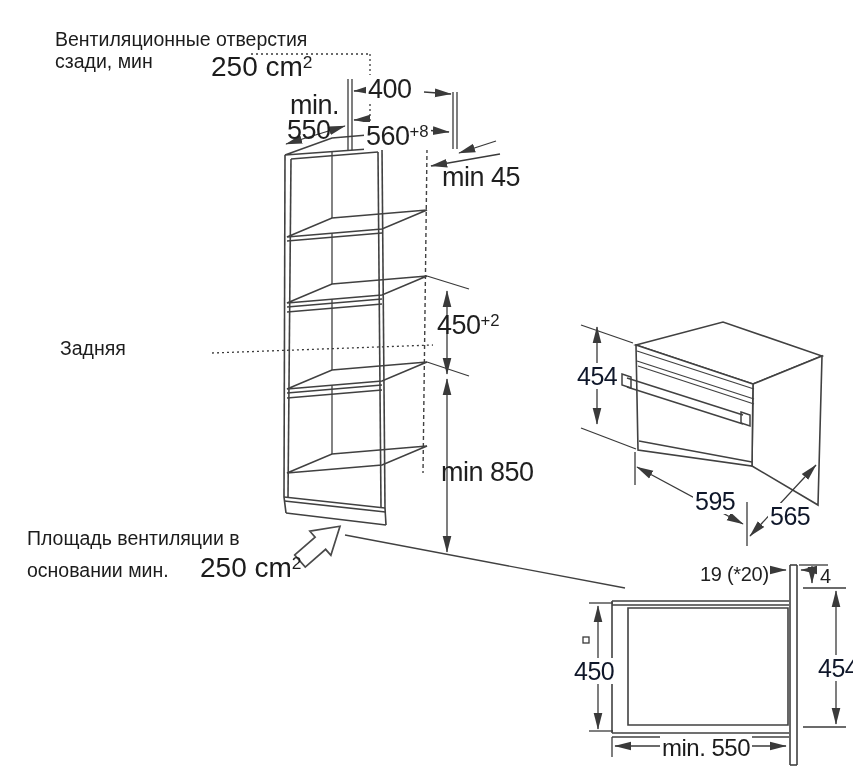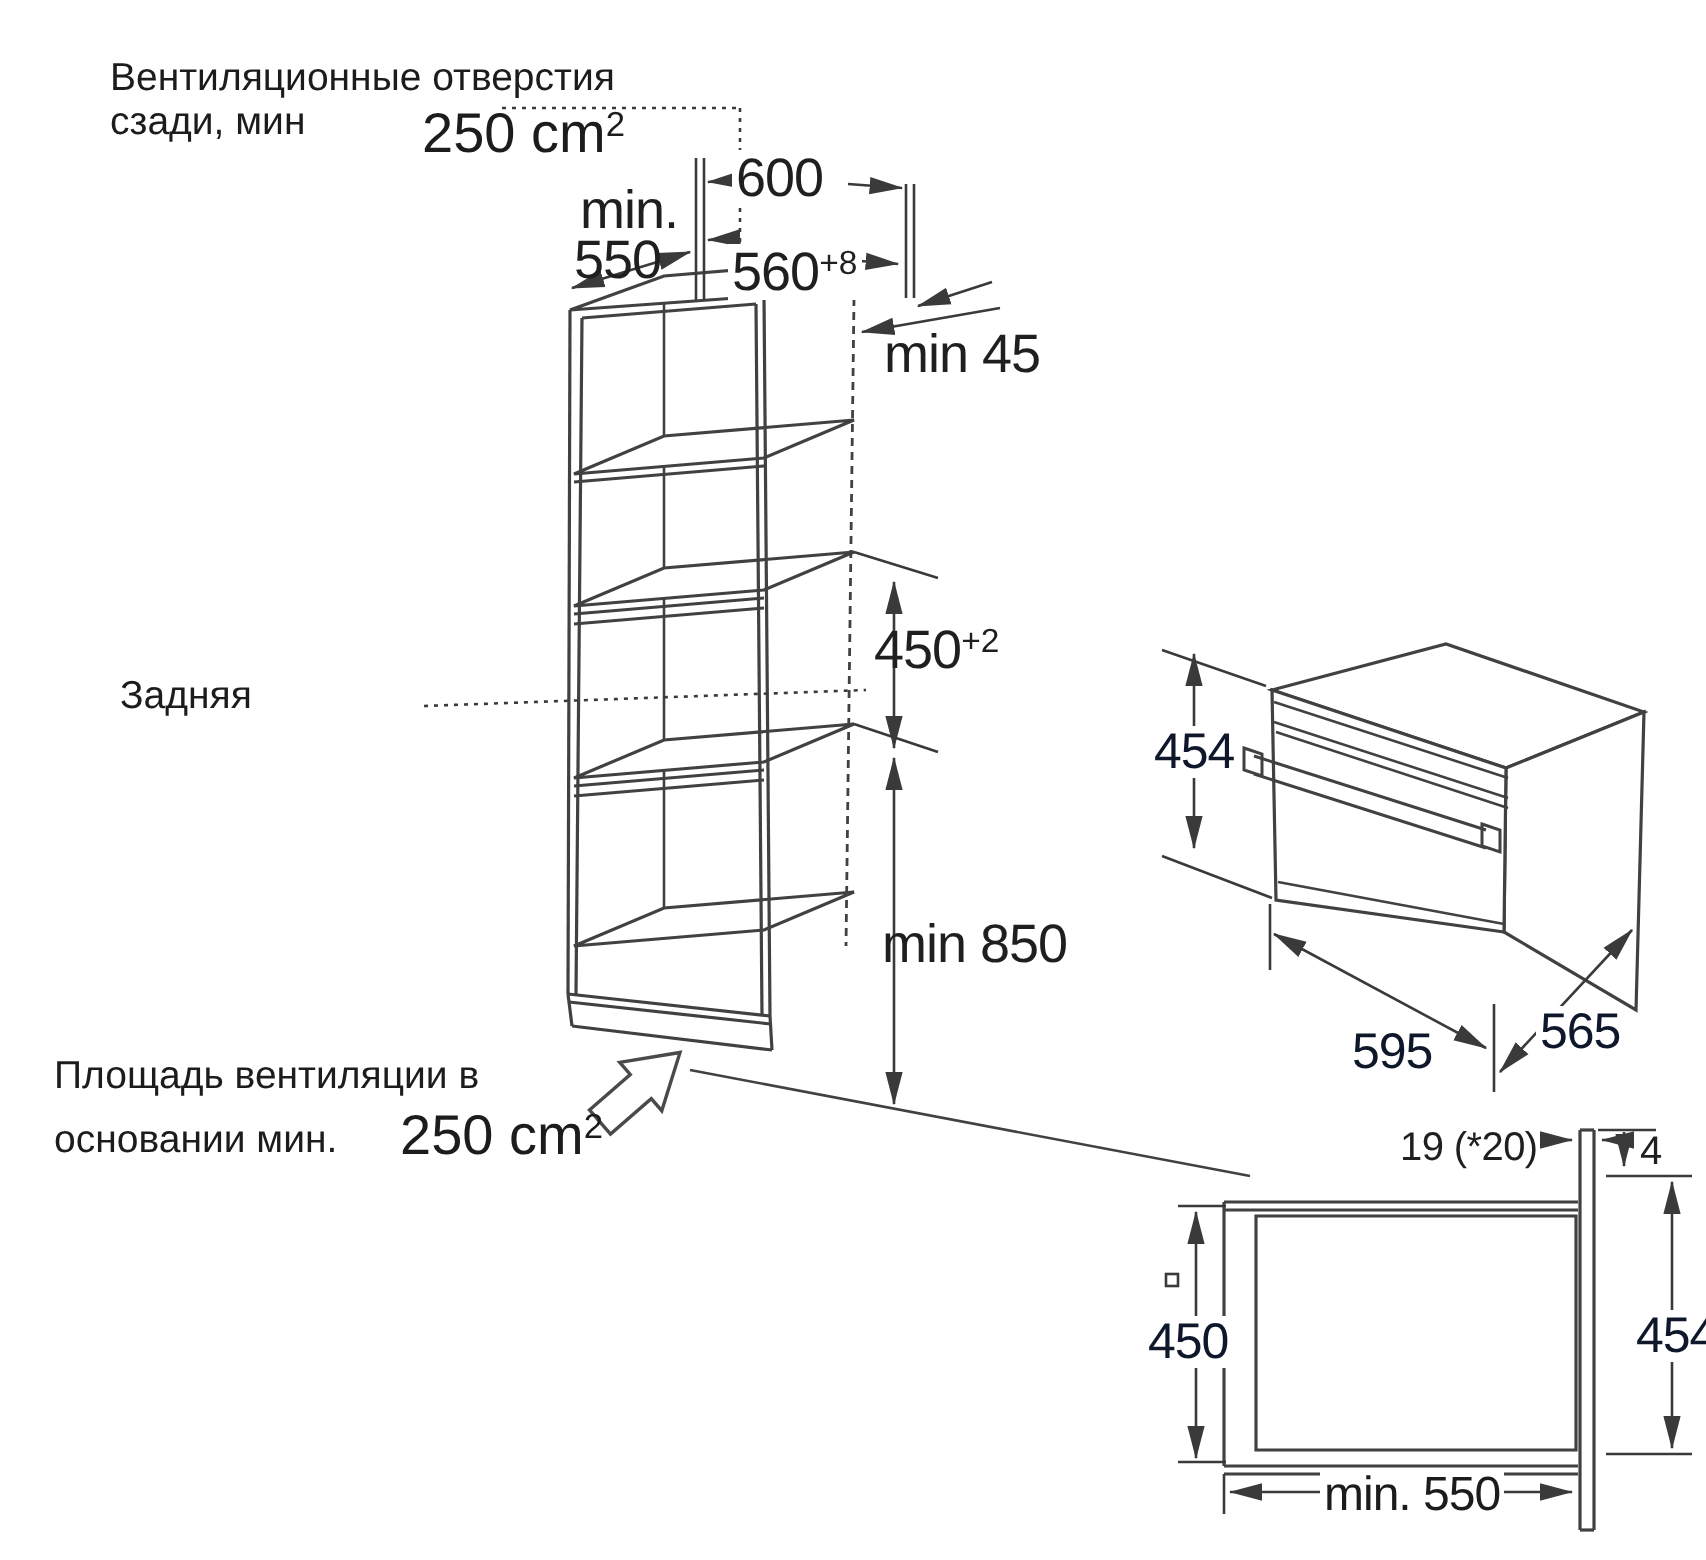--- a/index.html
+++ b/index.html
@@ -178,34 +178,34 @@
       <path d="M615,746 L786,746" marker-start="url(#arr)" marker-end="url(#arr)"></path>
     </g>
   </svg>
 
   <div class="lbl ru" style="left:55px;top:29px;">Вентиляционные отверстия</div>
   <div class="lbl ru" style="left:55px;top:51px;">сзади, мин</div>
   <div class="lbl" style="left:211px;top:52px;font-size:28px;"><span>250 cm</span><span class="sup">2</span></div>
 
   <div class="lbl dim" style="left:290px;top:91px;">min.</div>
   <div class="lbl dim" style="left:287px;top:116px;">550</div>
-  <div class="lbl dim bg" style="left:366px;top:75px;">600</div>
+  <div class="lbl dim bg" style="left:366px;top:75px;">400</div>
   <div class="lbl dim bg" style="left:364px;top:102px;margin-top:20px;"><span>560</span><span class="sup">+8</span></div>
   <div class="lbl dim" style="left:442px;top:163px;">min 45</div>
   <div class="lbl dim" style="left:437px;top:311px;"><span>450</span><span class="sup">+2</span></div>
   <div class="lbl dim" style="left:441px;top:458px;">min 850</div>
 
   <div class="lbl ru" style="left:60px;top:338px;">Задняя</div>
 
   <div class="lbl ru" style="left:27px;top:528px;">Площадь вентиляции в</div>
   <div class="lbl ru" style="left:27px;top:560px;">основании мин.</div>
   <div class="lbl" style="left:200px;top:553px;font-size:28px;"><span>250 cm</span><span class="sup">2</span></div>
 
   <div class="lbl dim-md bg" style="left:575px;top:363px;">454</div>
-  <div class="lbl dim-md bg" style="left:674px;top:488px;margin-top:25px;">595</div>
+  <div class="lbl dim-md bg" style="left:693px;top:488px;">595</div>
   <div class="lbl dim-md bg" style="left:768px;top:503px;">565</div>
 
   <div class="lbl dim-sm" style="left:700px;top:564px;">19 (*20)</div>
   <div class="lbl dim-sm" style="left:820px;top:566px;">4</div>
   <div class="lbl dim-md bg" style="left:572px;top:658px;">450</div>
   <div class="lbl dim-md bg" style="left:816px;top:655px;">454</div>
   <div class="lbl bg" style="left:660px;top:735px;font-size:24px;letter-spacing:-0.5px;">min. 550</div>
 
 </div>
 

